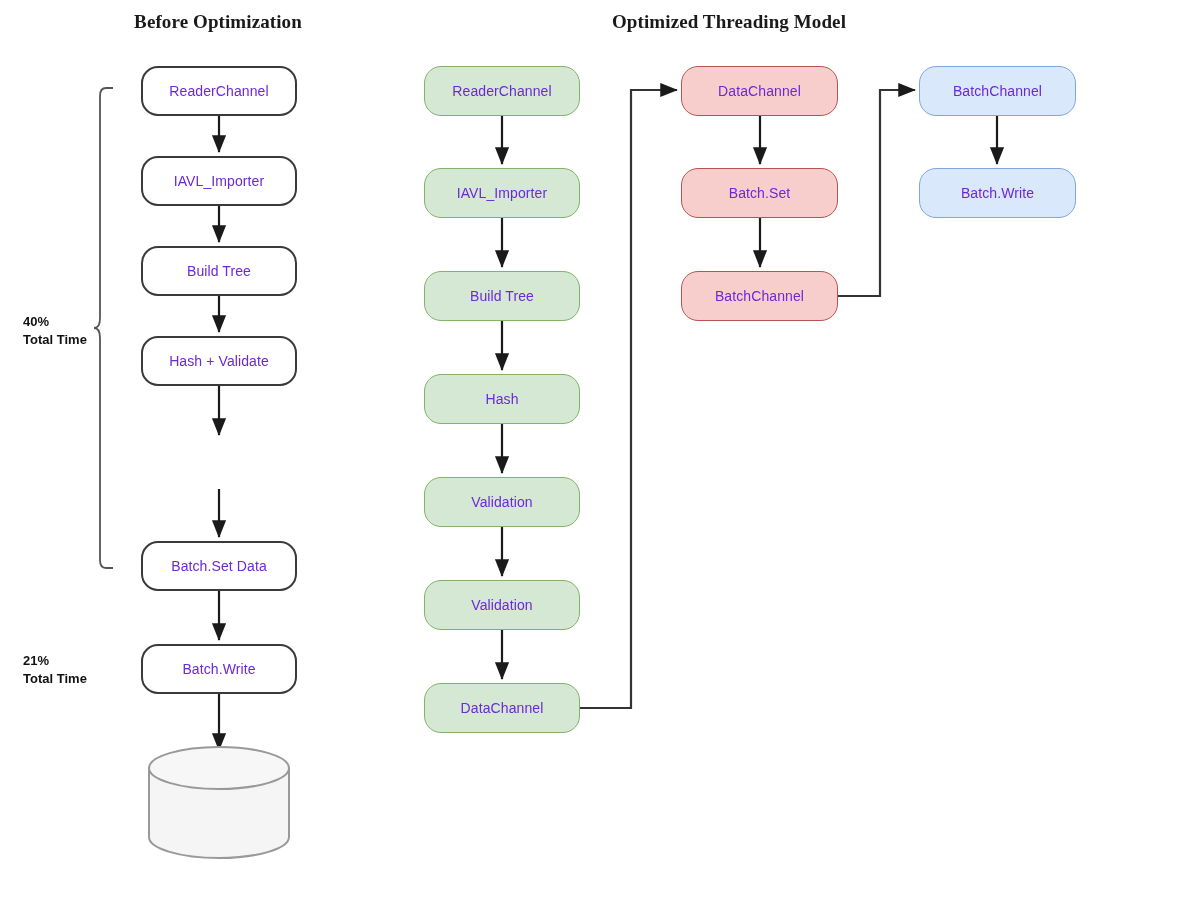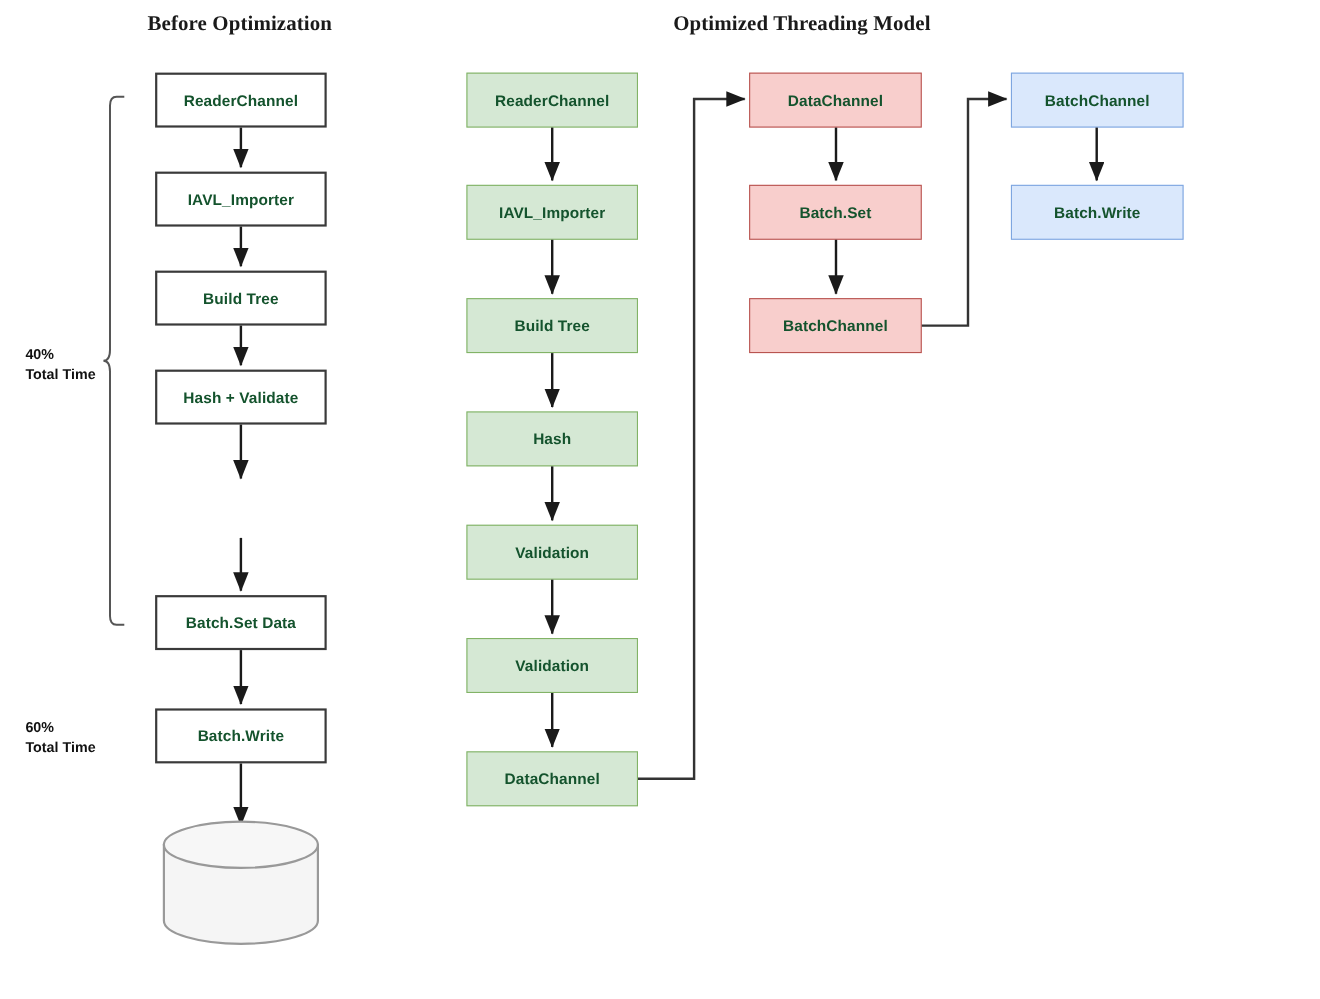--- a/index.html
+++ b/index.html
@@ -27,24 +27,25 @@
     transform: translateX(-50%);
     font-family: Liberation Serif, serif;
   }
   .node {
     position: absolute;
     box-sizing: border-box;
     display: flex;
     align-items: center;
     justify-content: center;
     font-size: 14px;
-    font-weight: bold;
-    color: #14532d;
+    font-weight: normal;
+    color: #6d28d9;
     letter-spacing: 0.1px;
     white-space: nowrap;
+    border-radius: 17px;
   }
   .node.plain {
     background: #ffffff;
     border: 2px solid #3a3a3a;
   }
   .node.green {
     background: #d5e8d4;
     border: 1.5px solid #82b366;
   }
   .node.red {
@@ -96,21 +97,21 @@
   <div class="node plain" style="left:141px; top:541px; width:156px; height:50px;">Batch.Set Data</div>
   <div class="node plain" style="left:141px; top:644px; width:156px; height:50px;">Batch.Write</div>
 
   <div class="cyl-label" style="left:219px; top:812px;">GoLevelDB</div>
 
   <div class="brace-label" style="left:55px; top:331px;">
     <div>40%</div>
     <div>Total Time</div>
   </div>
   <div class="brace-label" style="left:55px; top:670px;">
-    <div>60%</div>
+    <div>21%</div>
     <div>Total Time</div>
   </div>
 
   <div class="node green" style="left:424px; top:66px; width:156px; height:50px;">ReaderChannel</div>
   <div class="node green" style="left:424px; top:168px; width:156px; height:50px;">IAVL_Importer</div>
   <div class="node green" style="left:424px; top:271px; width:156px; height:50px;">Build Tree</div>
   <div class="node green" style="left:424px; top:374px; width:156px; height:50px;">Hash</div>
   <div class="node green" style="left:424px; top:477px; width:156px; height:50px;">Validation</div>
   <div class="node green" style="left:424px; top:580px; width:156px; height:50px;">Validation</div>
   <div class="node green" style="left:424px; top:683px; width:156px; height:50px;">DataChannel</div>

